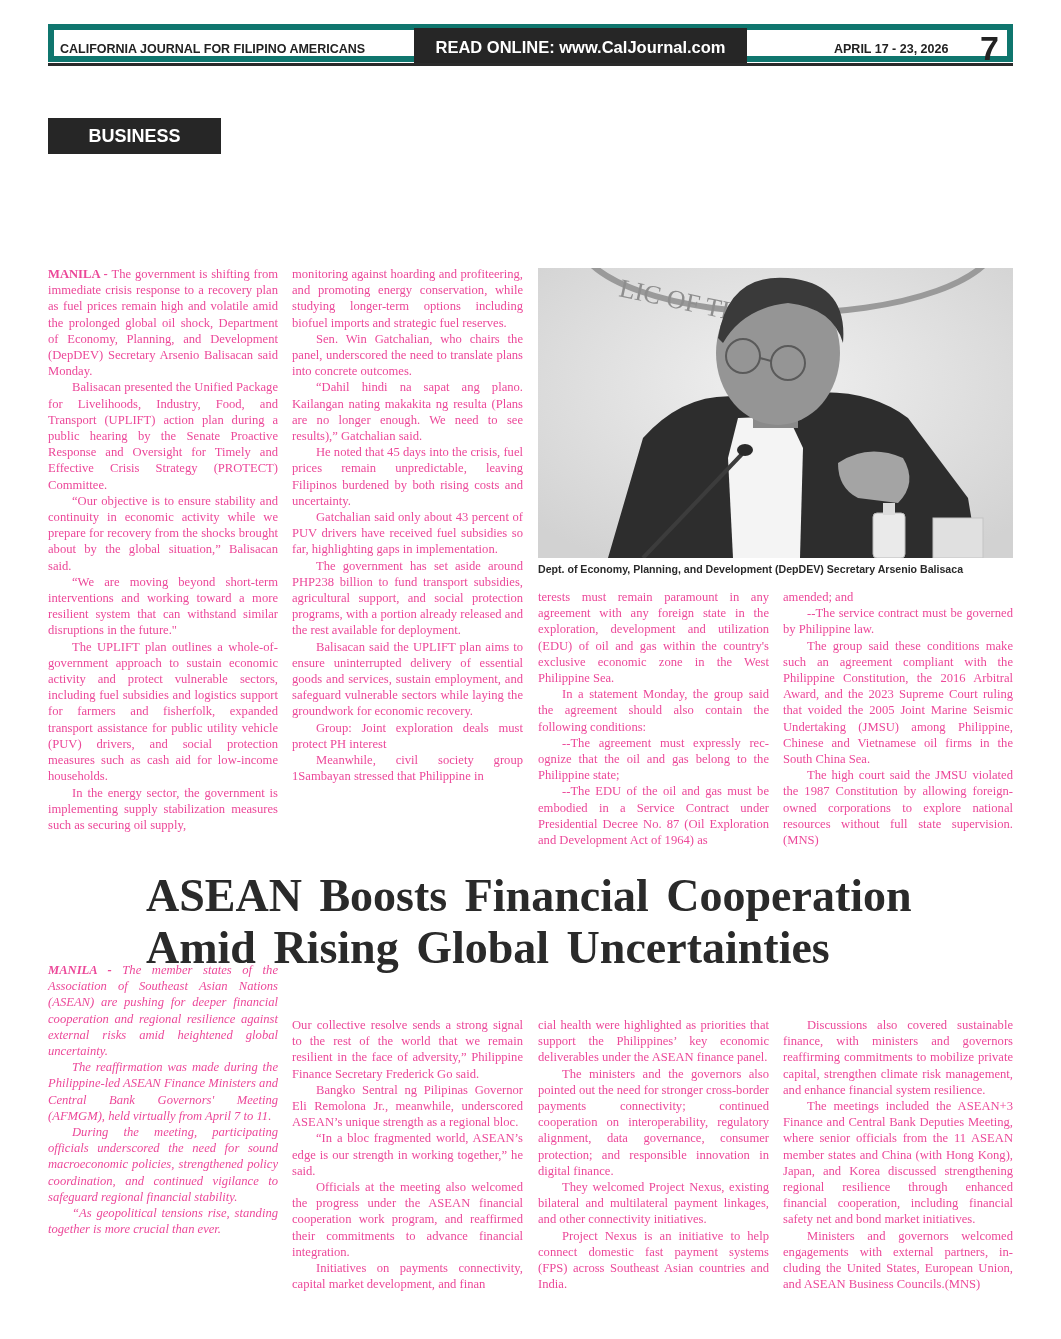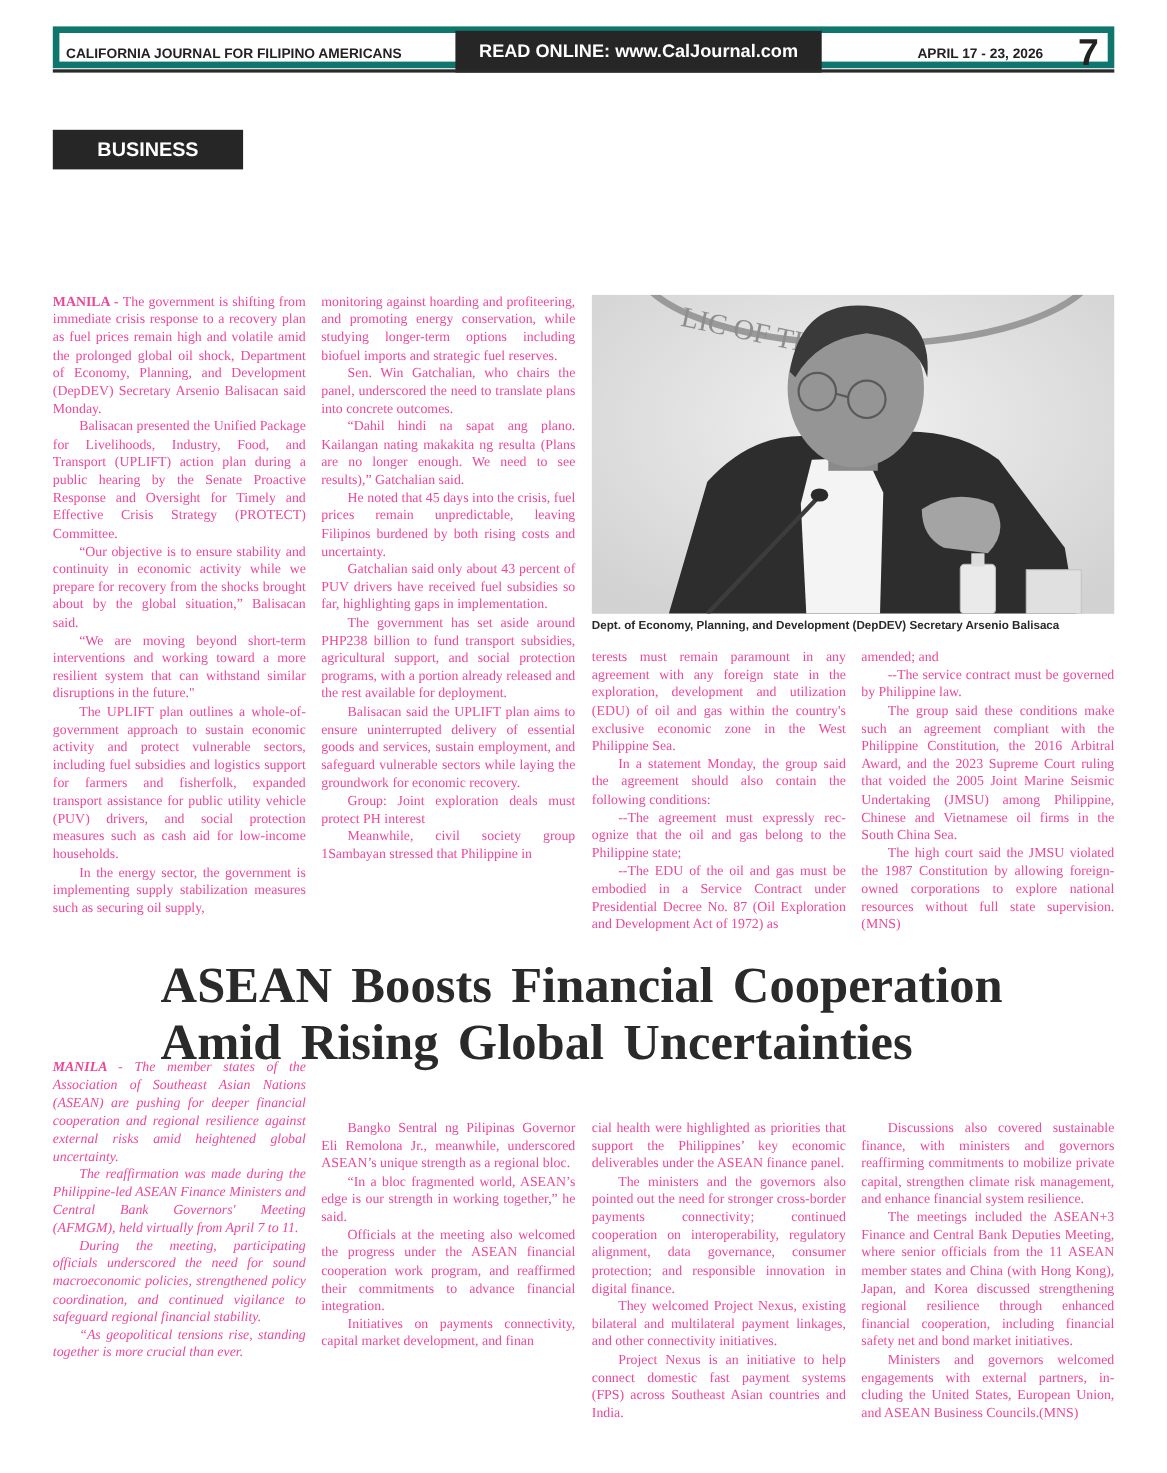--- a/index.html
+++ b/index.html
@@ -138,41 +138,42 @@
 
     <rect x="395" y="250" width="50" height="40" fill="#e0e0e0" stroke="#c4c4c4"></rect>
   </svg>
 </div>
 <div class="caption">Dept. of Economy, Planning, and Development (DepDEV) Secretary Arsenio Balisaca</div>
 
 <div class="col" id="a1c3" style="left:538px; top:589px; width:231px;">
     <p class="first">terests must remain paramount in any agreement with any foreign state in the exploration, development and utilization (EDU) of oil and gas within the country's exclusive economic zone in the West Philippine Sea.</p>
     <p>In a statement Monday, the group said the agreement should also contain the following conditions:</p>
     <p>--The agreement must expressly rec­ognize that the oil and gas belong to the Philippine state;</p>
-    <p>--The EDU of the oil and gas must be embodied in a Service Contract under Presidential Decree No. 87 (Oil Explo­ration and Development Act of 1972) as</p>
+    <p>--The EDU of the oil and gas must be embodied in a Service Contract under Presidential Decree No. 87 (Oil Explo­ration and Development Act of 1964) as</p>
   </div>
 <div class="col" id="a1c4" style="left:783px; top:589px; width:230px;">
     <p class="first">amended; and</p>
     <p>--The service contract must be gov­erned by Philippine law.</p>
     <p>The group said these conditions make such an agreement compliant with the Philippine Constitution, the 2016 Arbitral Award, and the 2023 Supreme Court ruling that voided the 2005 Joint Marine Seismic Undertaking (JMSU) among Philippine, Chinese and Vietnam­ese oil firms in the South China Sea.</p>
     <p>The high court said the JMSU vio­lated the 1987 Constitution by allowing foreign-owned corporations to explore national resources without full state su­pervision. (MNS)</p>
   </div>
 
 <h2 class="headline2">
   <span>ASEAN Boosts Financial Cooperation</span><br>
   <span>Amid Rising Global Uncertainties</span>
 </h2>
 
 <div class="col" id="a2c1" style="left:48px; top:962px; width:230px;font-style:italic;">
     <p class="first"><span class="dateline">MANILA - </span> The member states of the Association of Southeast Asian Nations (ASEAN) are pushing for deeper finan­cial cooperation and regional resilience against external risks amid heightened global uncertainty.</p>
     <p>The reaffirmation was made during the Philippine-led ASEAN Finance Ministers and Central Bank Governors' Meeting (AFMGM), held virtually from April 7 to 11.</p>
     <p>During the meeting, participating officials underscored the need for sound macroeconomic policies, strengthened policy coordination, and continued vigi­lance to safeguard regional financial sta­bility.</p>
     <p>“As geopolitical tensions rise, stand­ing together is more crucial than ever.</p>
   </div>
 <div class="col" id="a2c2" style="left:292px; top:1017px; width:231px;">
+    <p class="first">Our collective resolve sends a strong signal to the rest of the world that we re­main resilient in the face of adversity,” Philippine Finance Secretary Frederick Go said.</p>
     <p>Bangko Sentral ng Pilipinas Gov­ernor Eli Remolona Jr., meanwhile, un­derscored ASEAN’s unique strength as a regional bloc.</p>
     <p>“In a bloc fragmented world, ASE­AN’s edge is our strength in working to­gether,” he said.</p>
     <p>Officials at the meeting also wel­comed the progress under the ASEAN financial cooperation work program, and reaffirmed their commitments to advance financial integration.</p>
     <p>Initiatives on payments connectivity, capital market development, and finan­</p>
   </div>
 <div class="col" id="a2c3" style="left:538px; top:1017px; width:231px;">
     <p class="first">cial health were highlighted as priorities that support the Philippines’ key eco­nomic deliverables under the ASEAN finance panel.</p>
     <p>The ministers and the governors also pointed out the need for stronger cross-border payments connectivity; continued cooperation on interoperabil­ity, regulatory alignment, data gover­nance, consumer protection; and respon­sible innovation in digital finance.</p>
     <p>They welcomed Project Nexus, ex­isting bilateral and multilateral payment linkages, and other connectivity initia­tives.</p>
     <p>Project Nexus is an initiative to help connect domestic fast payment systems (FPS) across Southeast Asian countries and India.</p>

